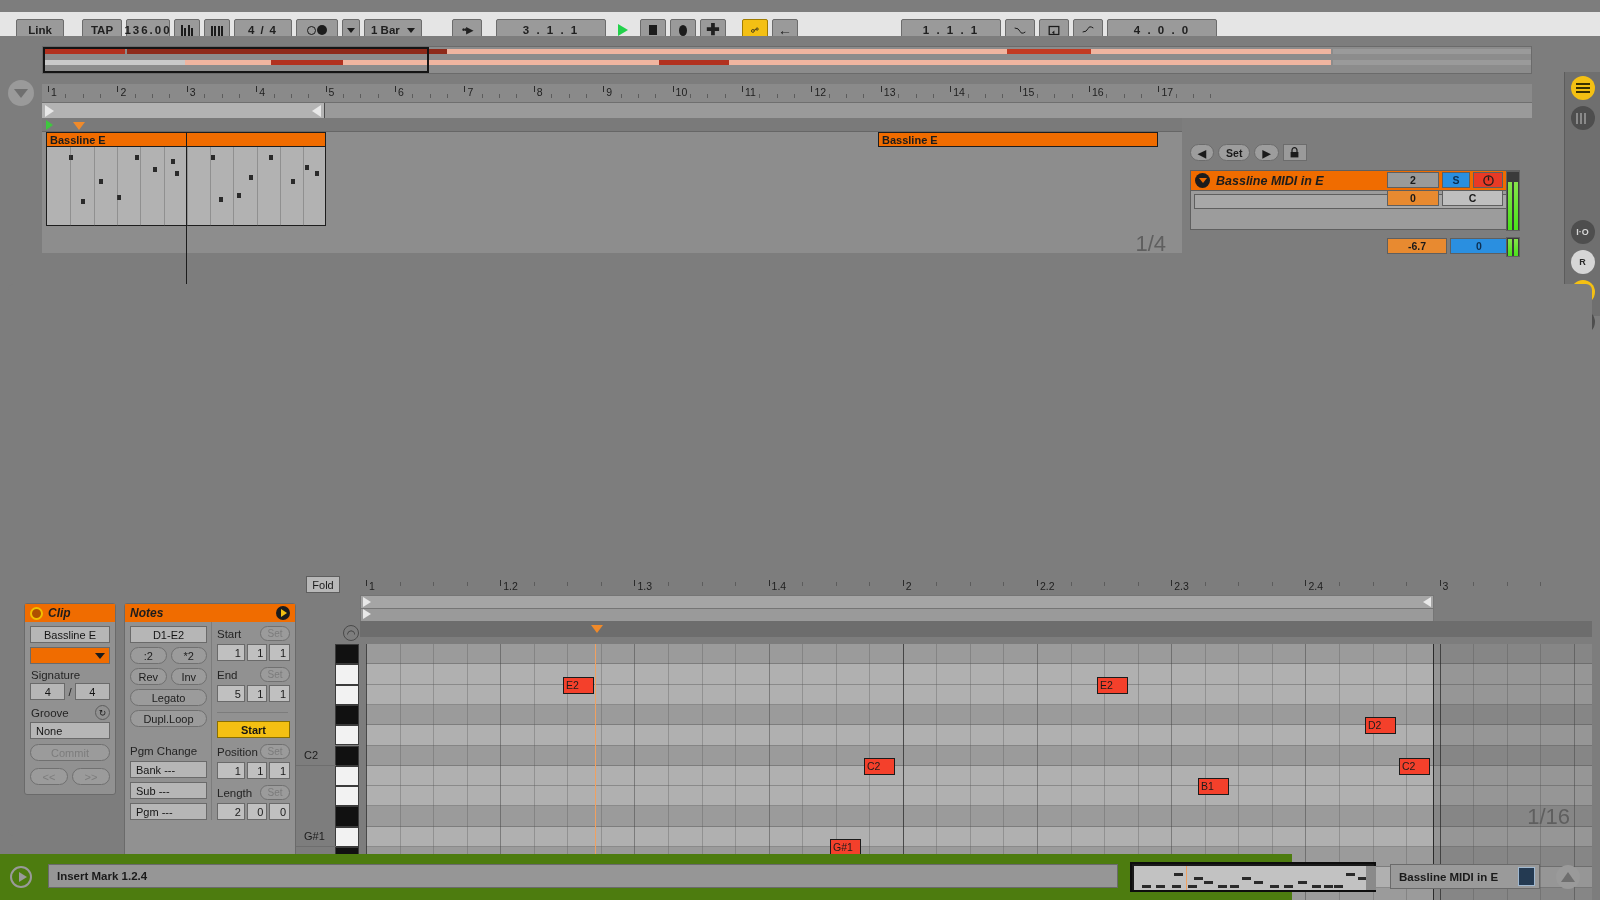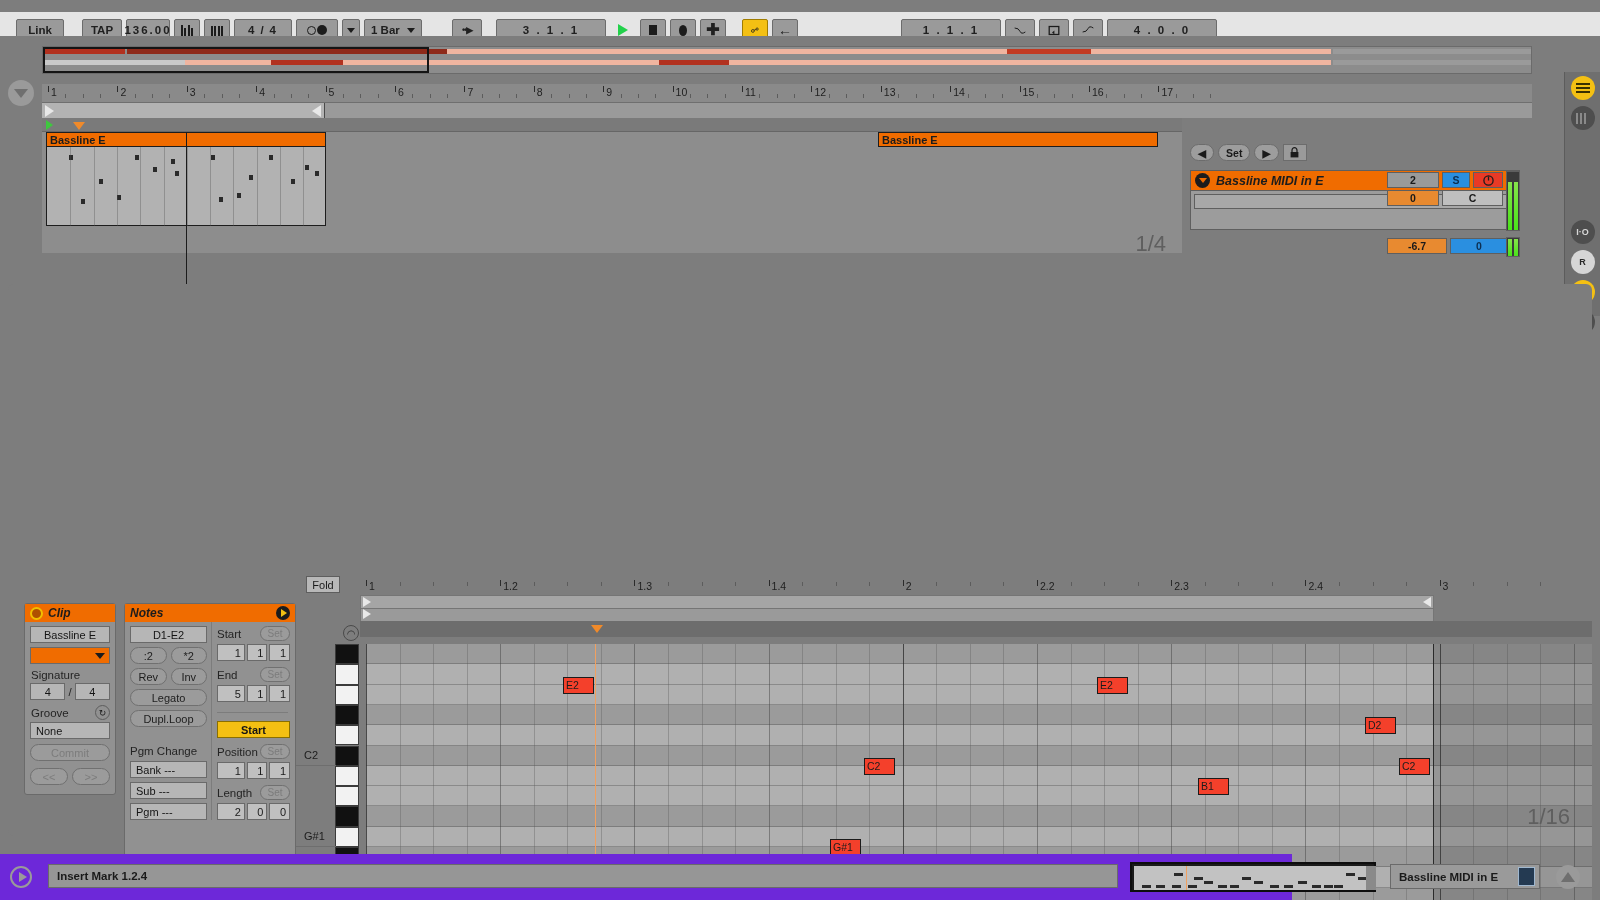--- a/index.html
+++ b/index.html
@@ -148,21 +148,21 @@
   .playhead { position:absolute; width:1px; background:#f0a060; }
 
   .foldbtn { position:absolute; left:298px; top:292px; width:34px; height:17px; background:#b8b8b8; border:1px solid #5e5e5e;
              font-size:11px; display:flex;align-items:center;justify-content:center;}
   .mruler { position:absolute; font-size:10.5px; color:#1e1e1e;}
   .mruler .tick{ position:absolute; top:0;}
   .mruler .tick:before{content:'';position:absolute;left:0;top:0;width:1px;height:6px;background:#2b2b2b;}
   .mruler .tick b{font-weight:normal;margin-left:3px;}
 
   
-  .status { position:absolute; left:0; bottom:0; width:1292px; height:46px; background:#6d28d9;}
+  .status { position:absolute; left:0; bottom:0; width:1292px; height:46px; background:#4d7c0f;}
   .statbox { position:absolute; left:48px; top:10px; width:1070px; height:24px; background:#969696; border:1px solid #6a6a6a;
              display:flex; align-items:center; padding-left:8px; font-size:11.5px; font-weight:bold;}
   .statplay { position:absolute; left:10px; top:12px; width:22px;height:22px;border-radius:50%;border:2px solid #9a9a9a;
               display:flex;align-items:center;justify-content:center;}
   .statplay:after{content:'';width:0;height:0;border-top:5px solid transparent;border-bottom:5px solid transparent;border-left:8px solid #9a9a9a;margin-left:3px;}
   .statmini { position:absolute; left:1130px; top:8px; width:246px; height:30px; background:#1a1a1a; border:2px solid #0d0d0d;}
   .statmini .inner{position:absolute;left:2px;top:2px;width:232px;height:24px;background:#c2c2c2;}
   .statmini .mn{position:absolute;height:3px;background:#2a2a2a;}
   .statname { position:absolute; left:1390px; top:10px; width:150px; height:25px; background:#9a9a9a; border:1px solid #6a6a6a;
               display:flex; align-items:center; gap:6px; padding-left:8px; font-size:11.5px; font-weight:bold;}

